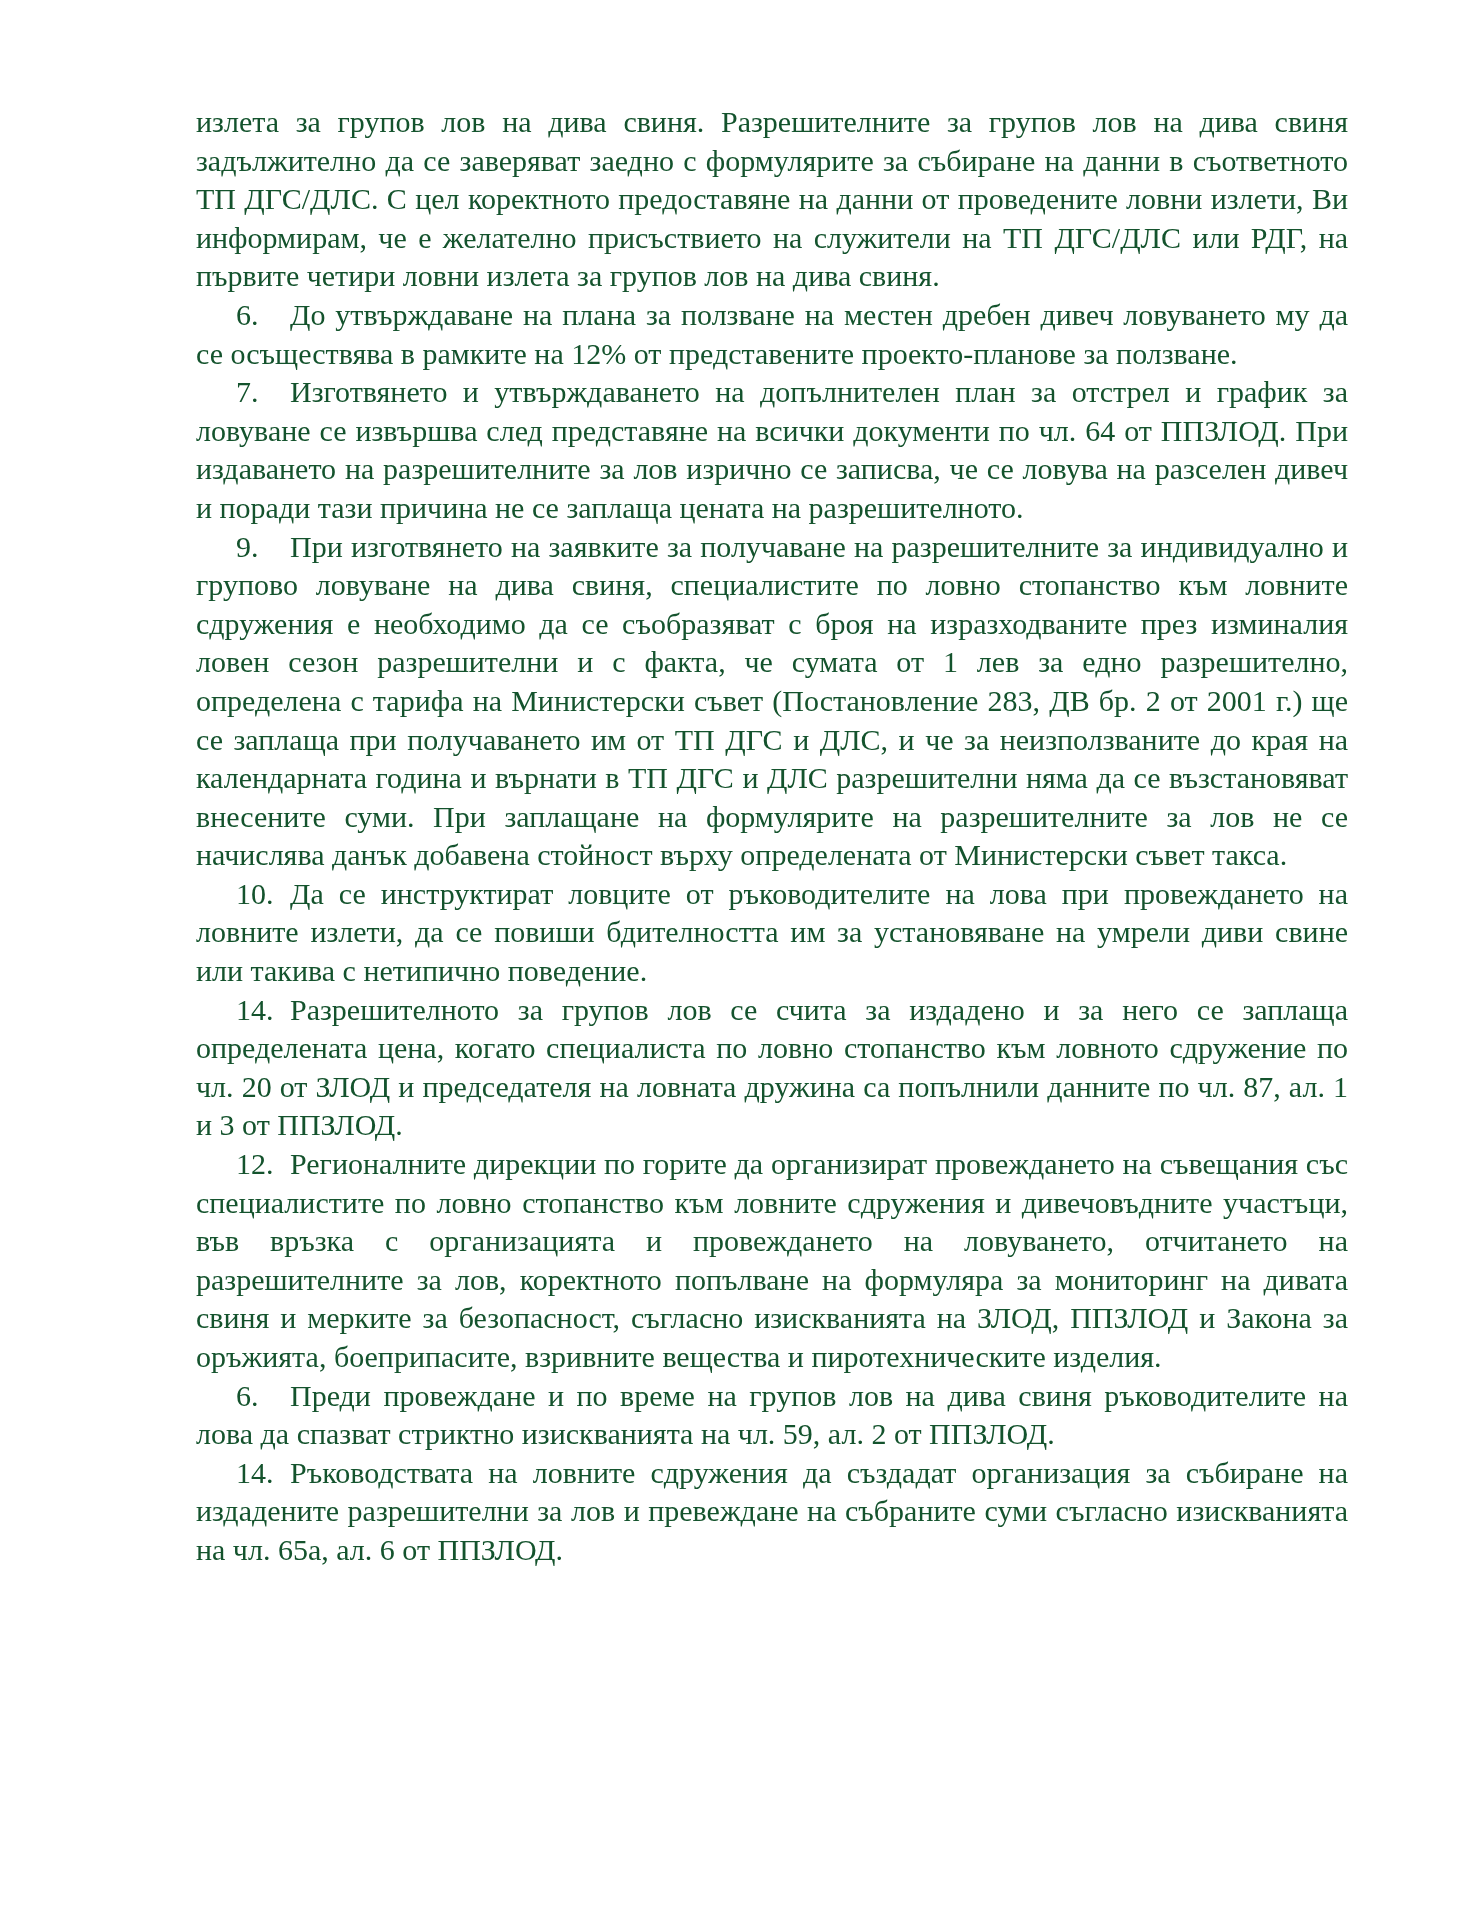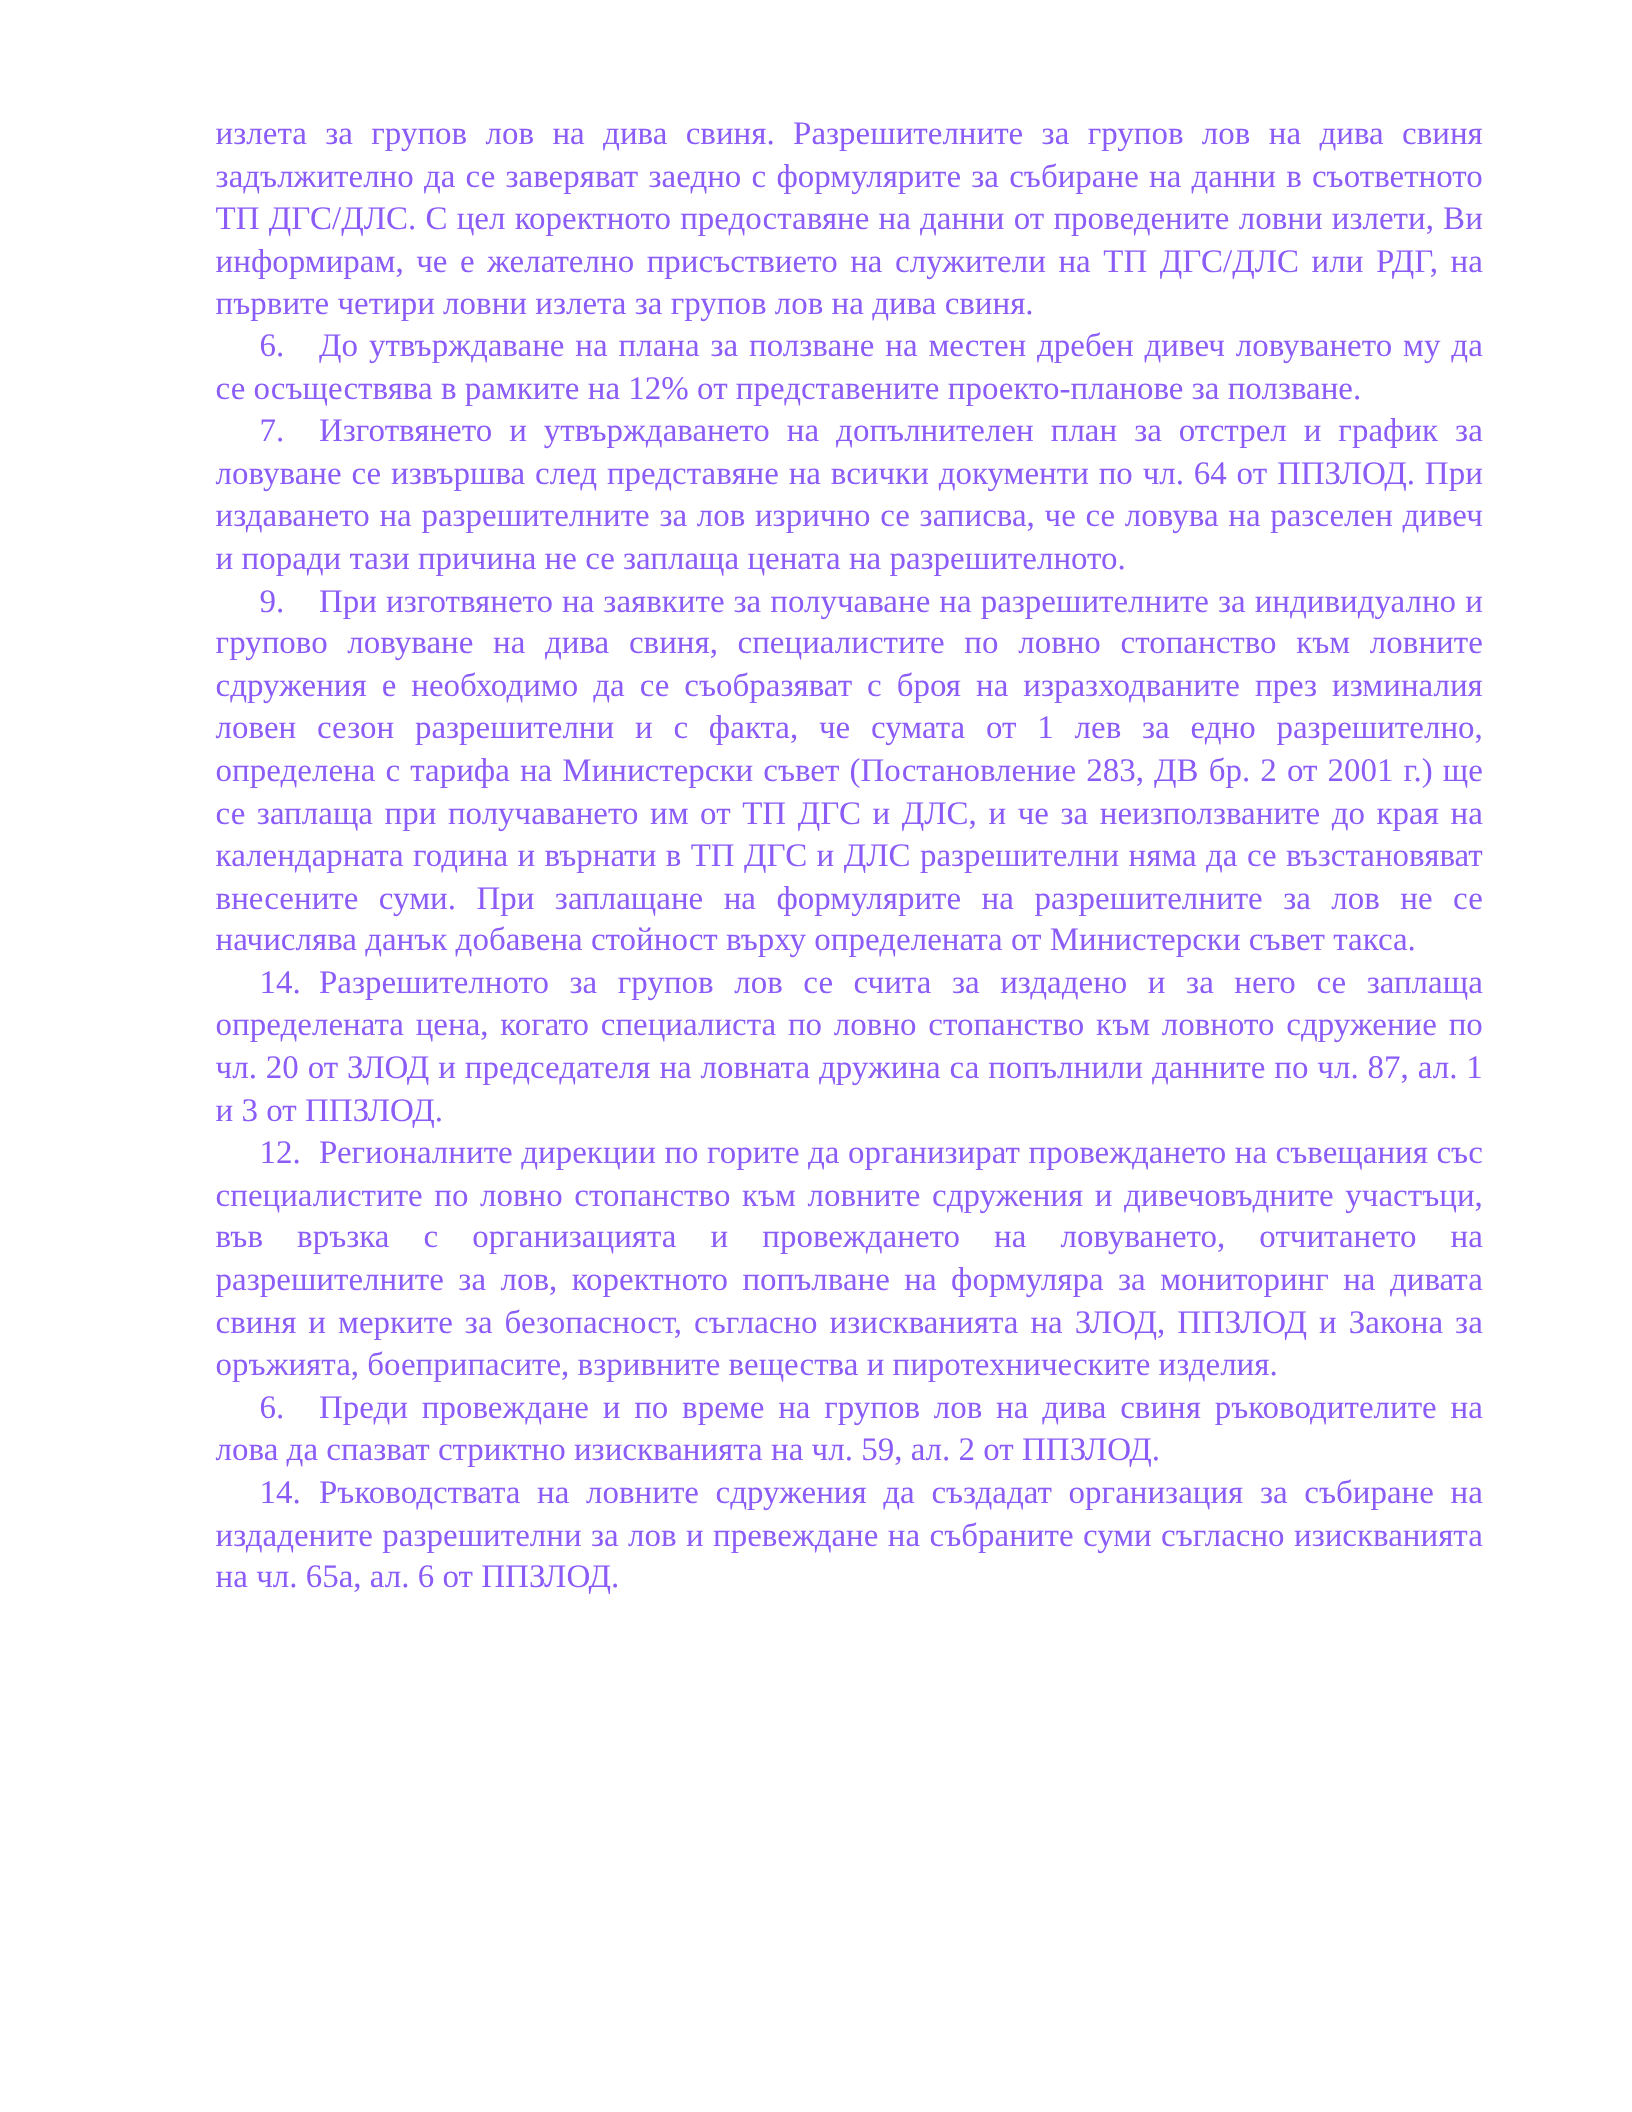--- a/index.html
+++ b/index.html
@@ -15,21 +15,21 @@
     overflow: hidden;
   }
   .content {
     position: absolute;
     left: 196px;
     top: 103px;
     width: 1152px;
     font-family: "Liberation Serif", "DejaVu Serif", serif;
     font-size: 30px;
     line-height: 38.6px;
-    color: #8b5cf6;
+    color: #14532d;
     text-align: justify;
     -webkit-hyphens: none;
     hyphens: none;
   }
   .para {
     margin: 0;
     padding: 0;
   }
   .num {
     display: inline-block;
@@ -46,20 +46,21 @@
     <p class="para">излета за групов лов на дива свиня. Разрешителните за групов лов на дива свиня задължително да се заверяват заедно с формулярите за събиране на данни в съответното ТП ДГС/ДЛС. С цел коректното предоставяне на данни от проведените ловни излети, Ви информирам, че е желателно присъствието на служители на ТП ДГС/ДЛС или РДГ, на първите четири ловни излета за групов лов на дива свиня.</p>
 
 
     <p class="para"><span class="num">6.</span><span>До утвърждаване на плана за ползване на местен дребен дивеч ловуването му да се осъществява в рамките на 12% от представените проекто-планове за ползване.</span></p>
 
     <p class="para"><span class="num">7.</span><span>Изготвянето и утвърждаването на допълнителен план за отстрел и график за ловуване се извършва след представяне на всички документи по чл. 64 от ППЗЛОД. При издаването на разрешителните за лов изрично се записва, че се ловува на разселен дивеч и поради тази причина не се заплаща цената на разрешителното.</span></p>
 
 
     <p class="para"><span class="num">9.</span><span>При изготвянето на заявките за получаване на разрешителните за индивидуално и групово ловуване на дива свиня, специалистите по ловно стопанство към ловните сдружения е необходимо да се съобразяват с броя на изразходваните през изминалия ловен сезон разрешителни и с факта, че сумата от 1 лев за едно разрешително, определена с тарифа на Министерски съвет (Постановление 283, ДВ бр. 2 от 2001 г.) ще се заплаща при получаването им от ТП ДГС и ДЛС, и че за неизползваните до края на календарната година и върнати в ТП ДГС и ДЛС разрешителни няма да се възстановяват внесените суми. При заплащане на формулярите на разрешителните за лов не се начислява данък добавена стойност върху определената от Министерски съвет такса.</span></p>
 
+    <p class="para"><span class="num">10.</span><span>Да се инструктират ловците от ръководителите на лова при провеждането на ловните излети, да се повиши бдителността им за установяване на умрели диви свине или такива с нетипично поведение.</span></p>
 
     <p class="para"><span class="num">14.</span><span>Разрешителното за групов лов се счита за издадено и за него се заплаща определената цена, когато специалиста по ловно стопанство към ловното сдружение по чл. 20 от ЗЛОД и председателя на ловната дружина са попълнили данните по чл. 87, ал. 1 и 3 от ППЗЛОД.</span></p>
 
     <p class="para"><span class="num">12.</span><span>Регионалните дирекции по горите да организират провеждането на съвещания със специалистите по ловно стопанство към ловните сдружения и дивечовъдните участъци, във връзка с организацията и провеждането на ловуването, отчитането на разрешителните за лов, коректното попълване на формуляра за мониторинг на дивата свиня и мерките за безопасност, съгласно изискванията на ЗЛОД, ППЗЛОД и Закона за оръжията, боеприпасите, взривните вещества и пиротехническите изделия.</span></p>
 
     <p class="para"><span class="num">6.</span><span>Преди провеждане и по време на групов лов на дива свиня ръководителите на лова да спазват стриктно изискванията на чл. 59, ал. 2 от ППЗЛОД.</span></p>
 
     <p class="para"><span class="num">14.</span><span>Ръководствата на ловните сдружения да създадат организация за събиране на издадените разрешителни за лов и превеждане на събраните суми съгласно изискванията на чл. 65а, ал. 6 от ППЗЛОД.</span></p>
 
   </div>

